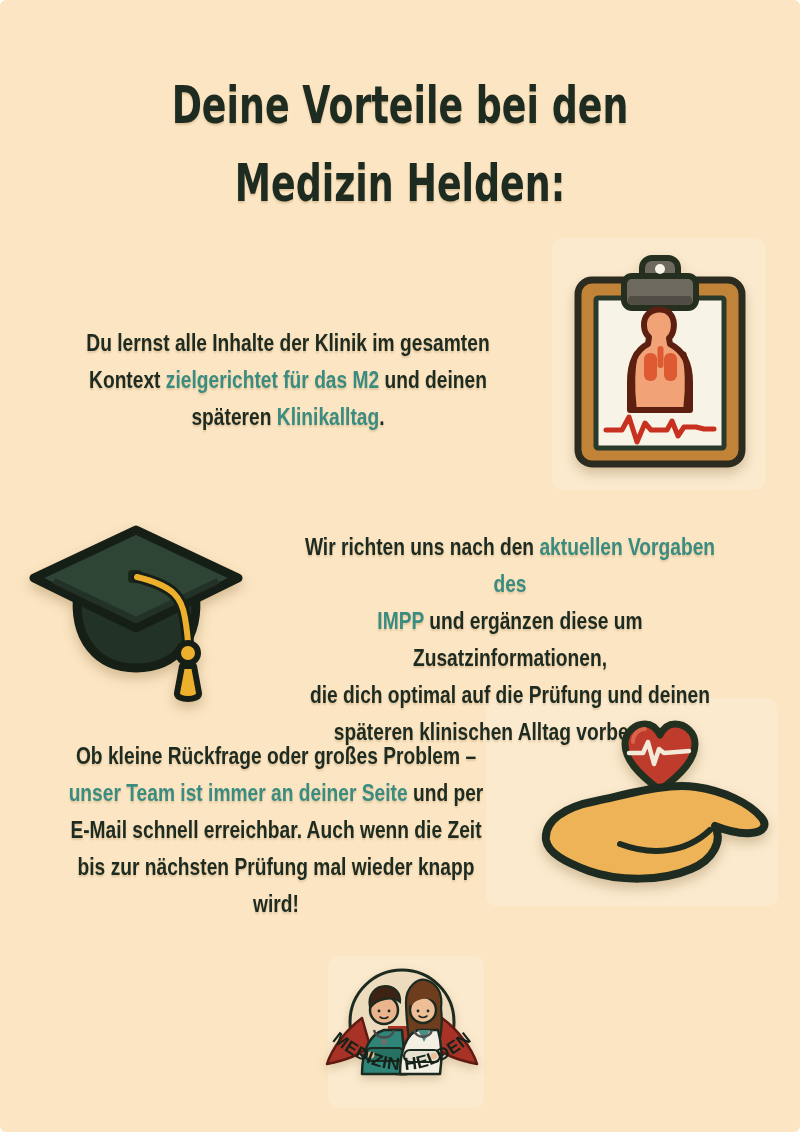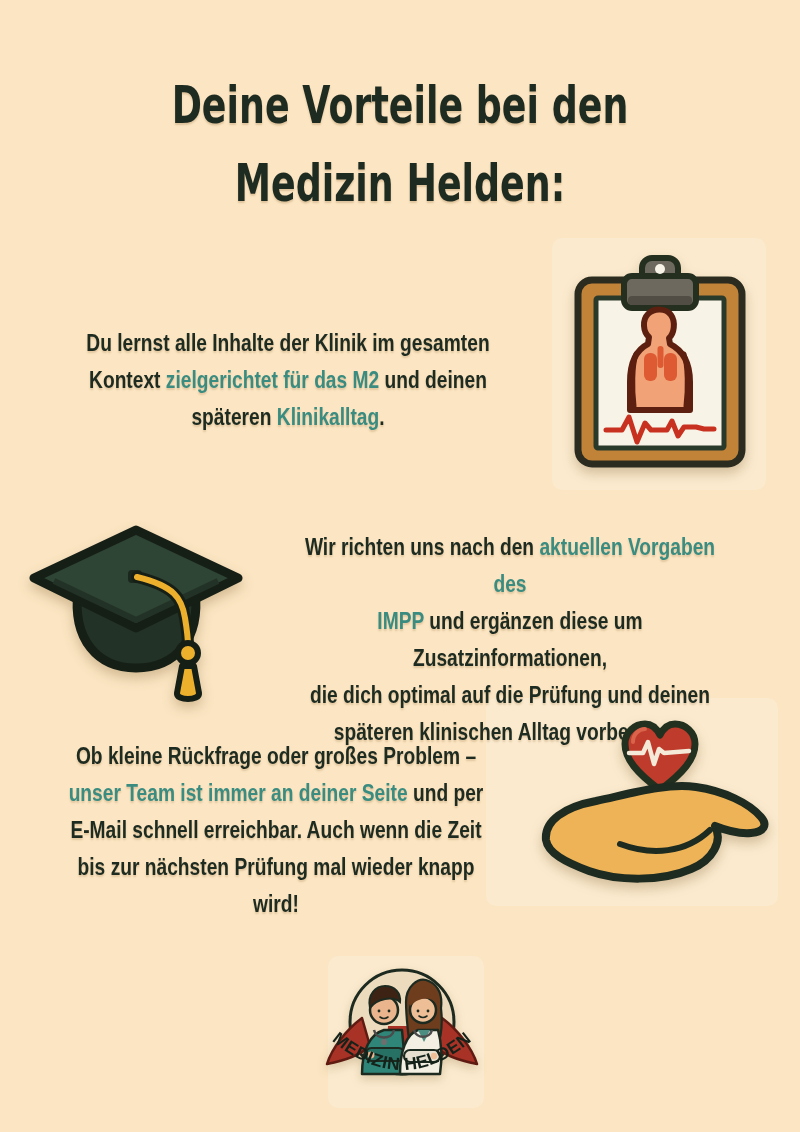--- a/index.html
+++ b/index.html
@@ -2,20 +2,21 @@
 <html><head>
 <meta charset="utf-8">
 <style>
   html,body{margin:0;padding:0;}
   .page{
     position:relative;
     width:800px;height:1132px;
     background:var(--bg,#fbe5c2);
     overflow:hidden;
     font-family:"Liberation Sans",sans-serif;
+    border-radius:6px;
   }
   
   .bg-patch{position:absolute;background:rgba(255,255,255,.20);border-radius:10px;}
   .patch-clipboard{left:552px;top:238px;width:214px;height:252px;}
   .patch-hand{left:486px;top:698px;width:292px;height:208px;}
   .patch-logo{left:328px;top:956px;width:156px;height:152px;}
 
   .title{
     position:absolute;left:0;top:66px;width:800px;
     text-align:center;

